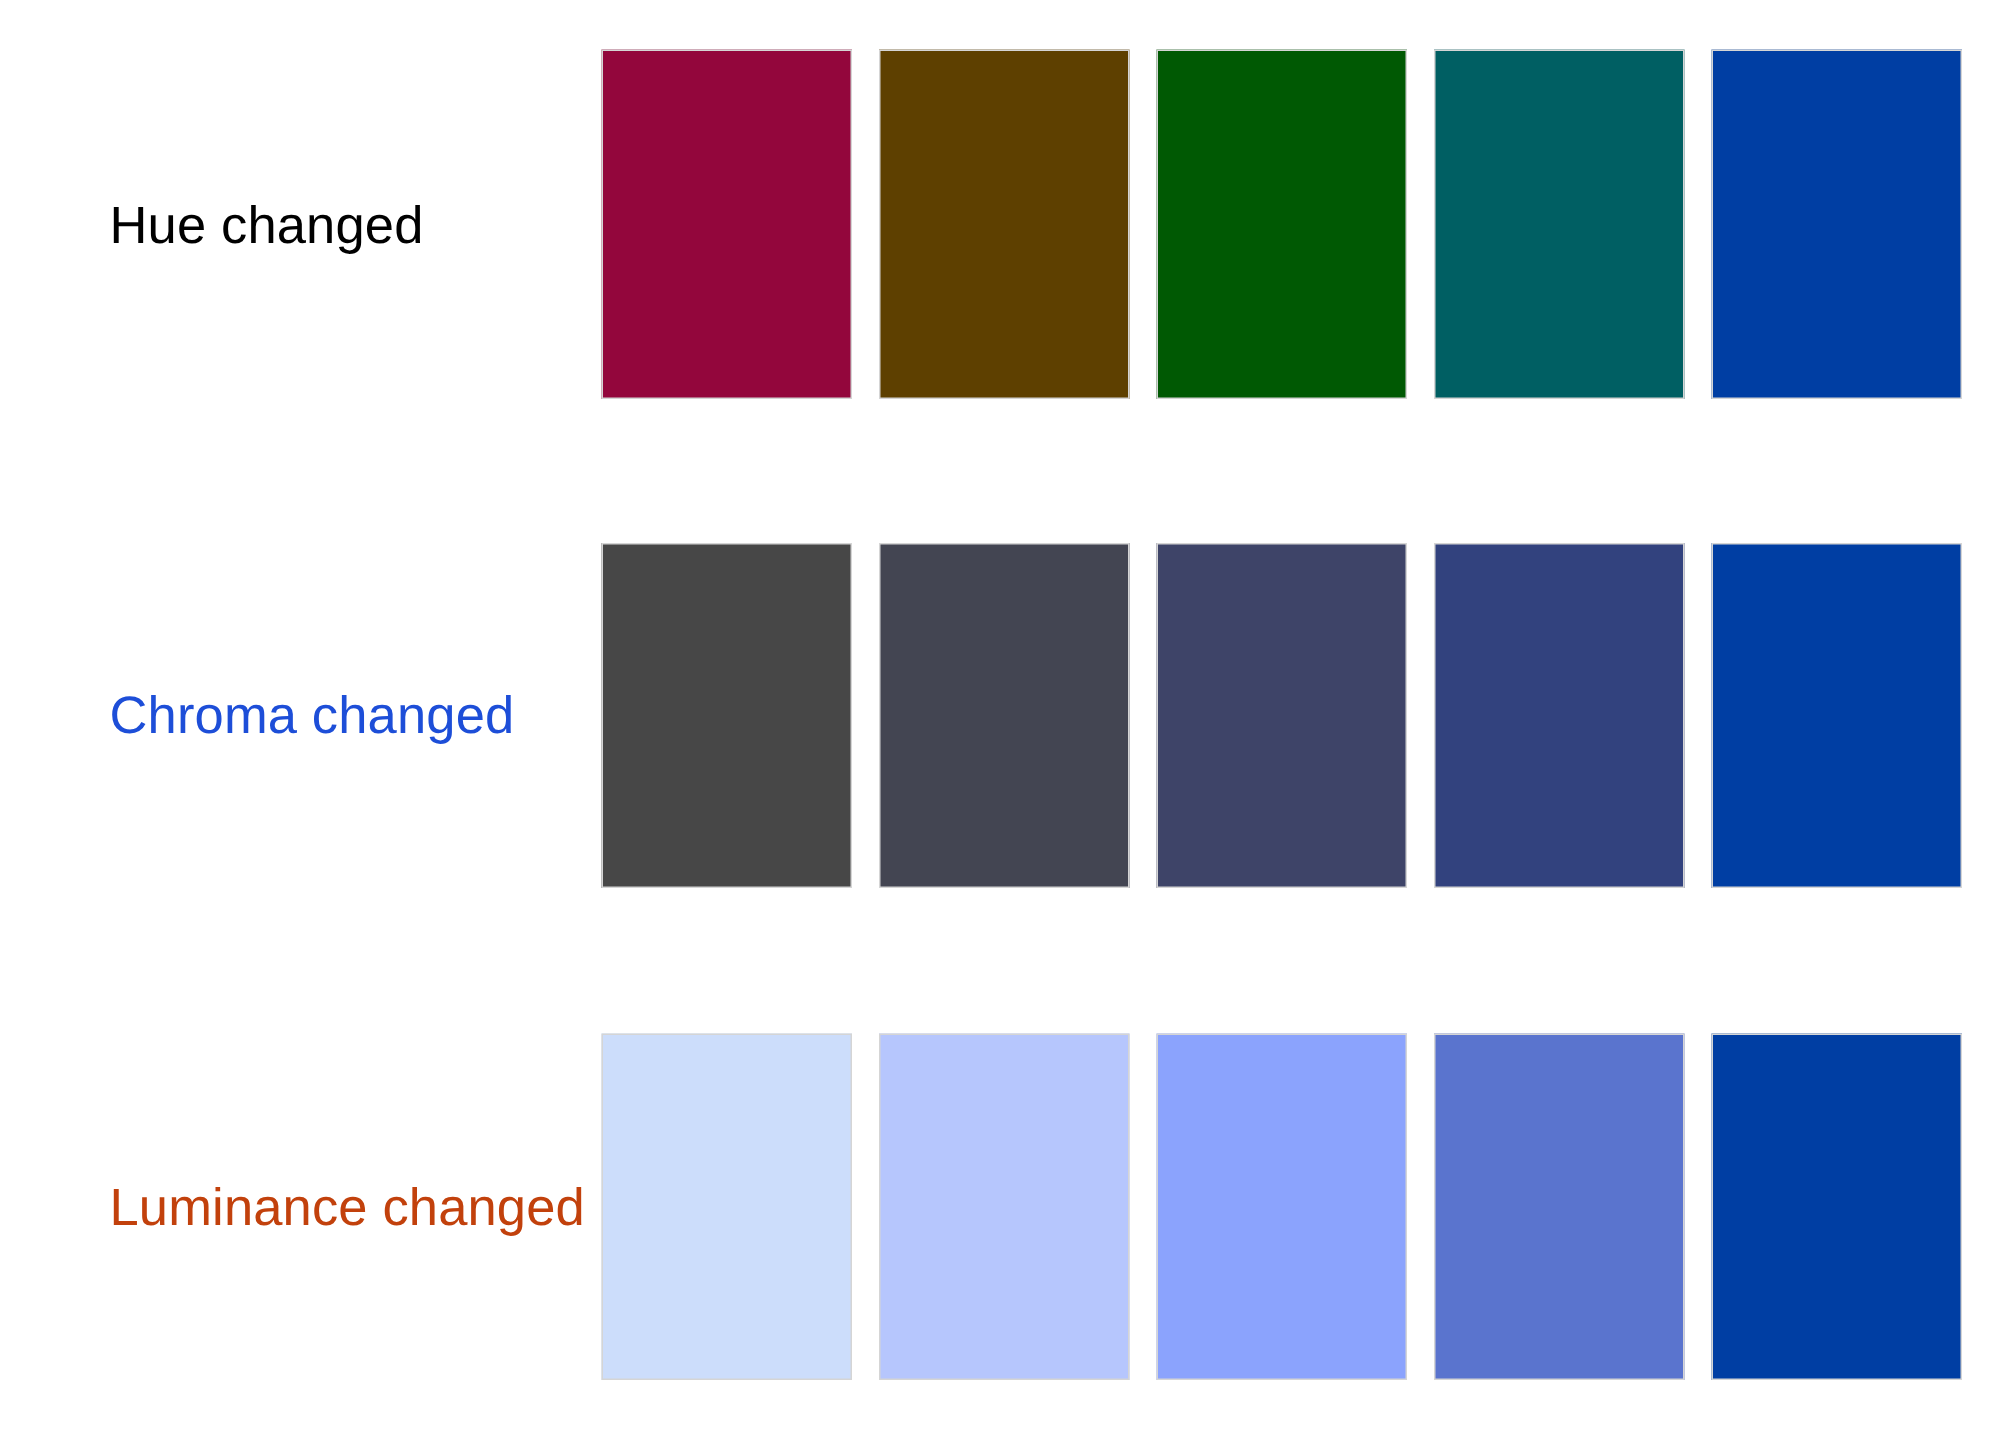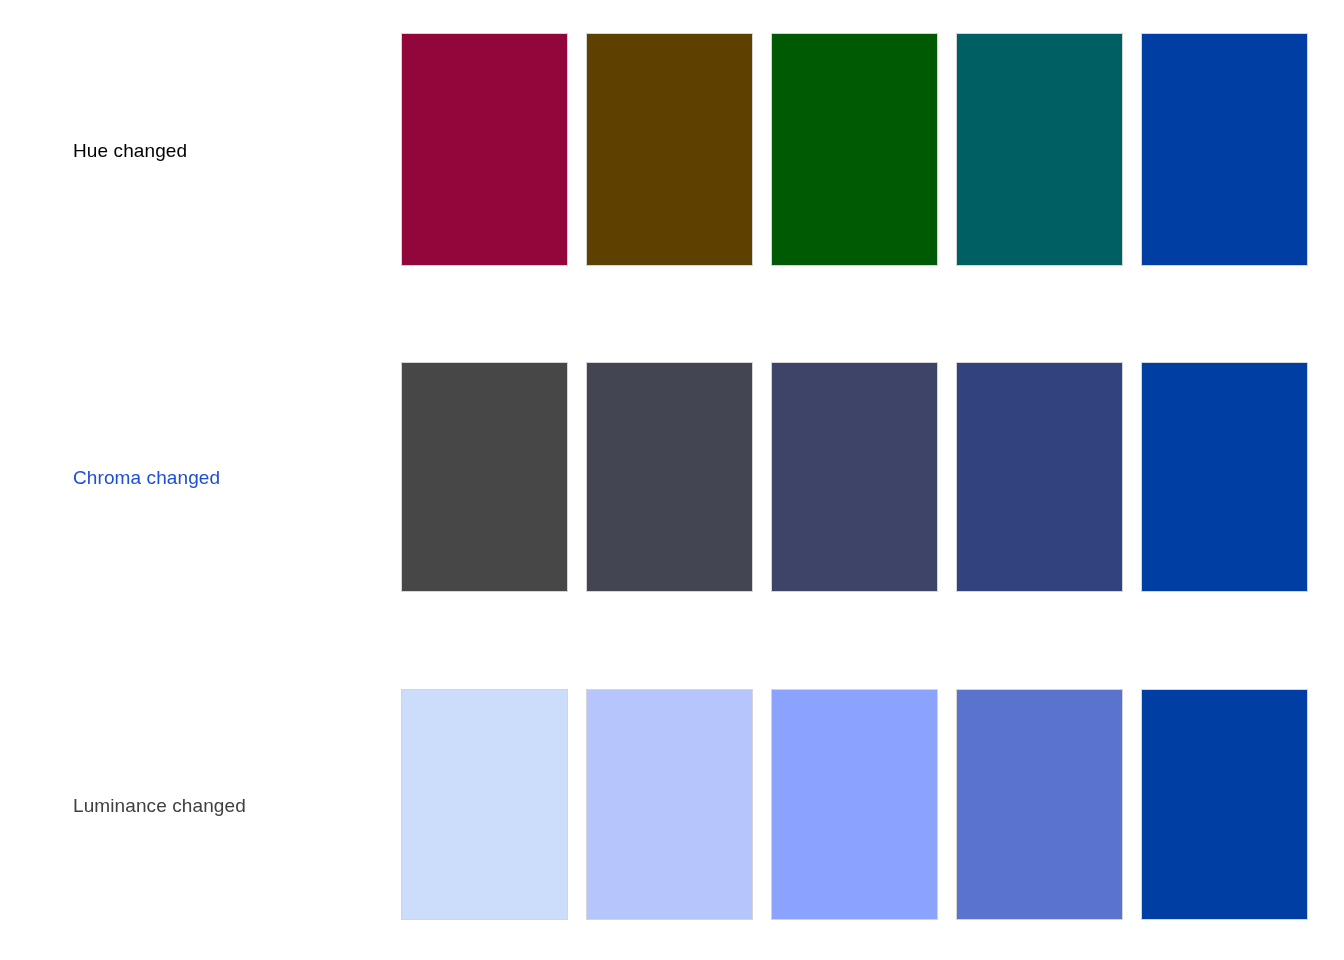--- a/index.html
+++ b/index.html
@@ -24,21 +24,21 @@
 
   .swatch-row {
     position: absolute;
     display: flex;
     align-items: center;
   }
 
   .row-label {
     position: absolute;
     left: 73px;
-    font-size: 19px;
+    font-size: 35px;
     line-height: 1.1;
     color: #000000;
     white-space: nowrap;
     transform: translateY(-50%);
     letter-spacing: 0.1px;
   }
 
   .swatch-strip {
     position: absolute;
     left: 401px;
@@ -86,21 +86,21 @@
     <div class="swatch-strip">
       <div class="swatch" style="background-color: rgb(71, 71, 71); border-color: rgb(213, 213, 213);"></div>
       <div class="swatch" style="background-color: rgb(67, 69, 82); border-color: rgb(213, 213, 213);"></div>
       <div class="swatch" style="background-color: rgb(62, 68, 104); border-color: rgb(213, 213, 213);"></div>
       <div class="swatch" style="background-color: rgb(50, 66, 126); border-color: rgb(213, 213, 213);"></div>
       <div class="swatch" style="background-color: rgb(0, 62, 163); border-color: rgb(213, 213, 213);"></div>
     </div>
   </div>
 
   <div class="swatch-row" id="row-luminance">
-    <div class="row-label" style="color: #404040; text-align: center;">Luminance changed</div>
+    <div class="row-label" style="color: #c2410c; text-align: center;">Luminance changed</div>
     <div class="swatch-strip">
       <div class="swatch" style="background-color: rgb(204, 221, 251); border-color: rgb(213, 213, 213);"></div>
       <div class="swatch" style="background-color: rgb(182, 198, 253); border-color: rgb(213, 213, 213);"></div>
       <div class="swatch" style="background-color: rgb(139, 163, 253); border-color: rgb(213, 213, 213);"></div>
       <div class="swatch" style="background-color: rgb(90, 116, 206); border-color: rgb(213, 213, 213);"></div>
       <div class="swatch" style="background-color: rgb(0, 62, 163); border-color: rgb(213, 213, 213);"></div>
     </div>
   </div>
 
 </div>

